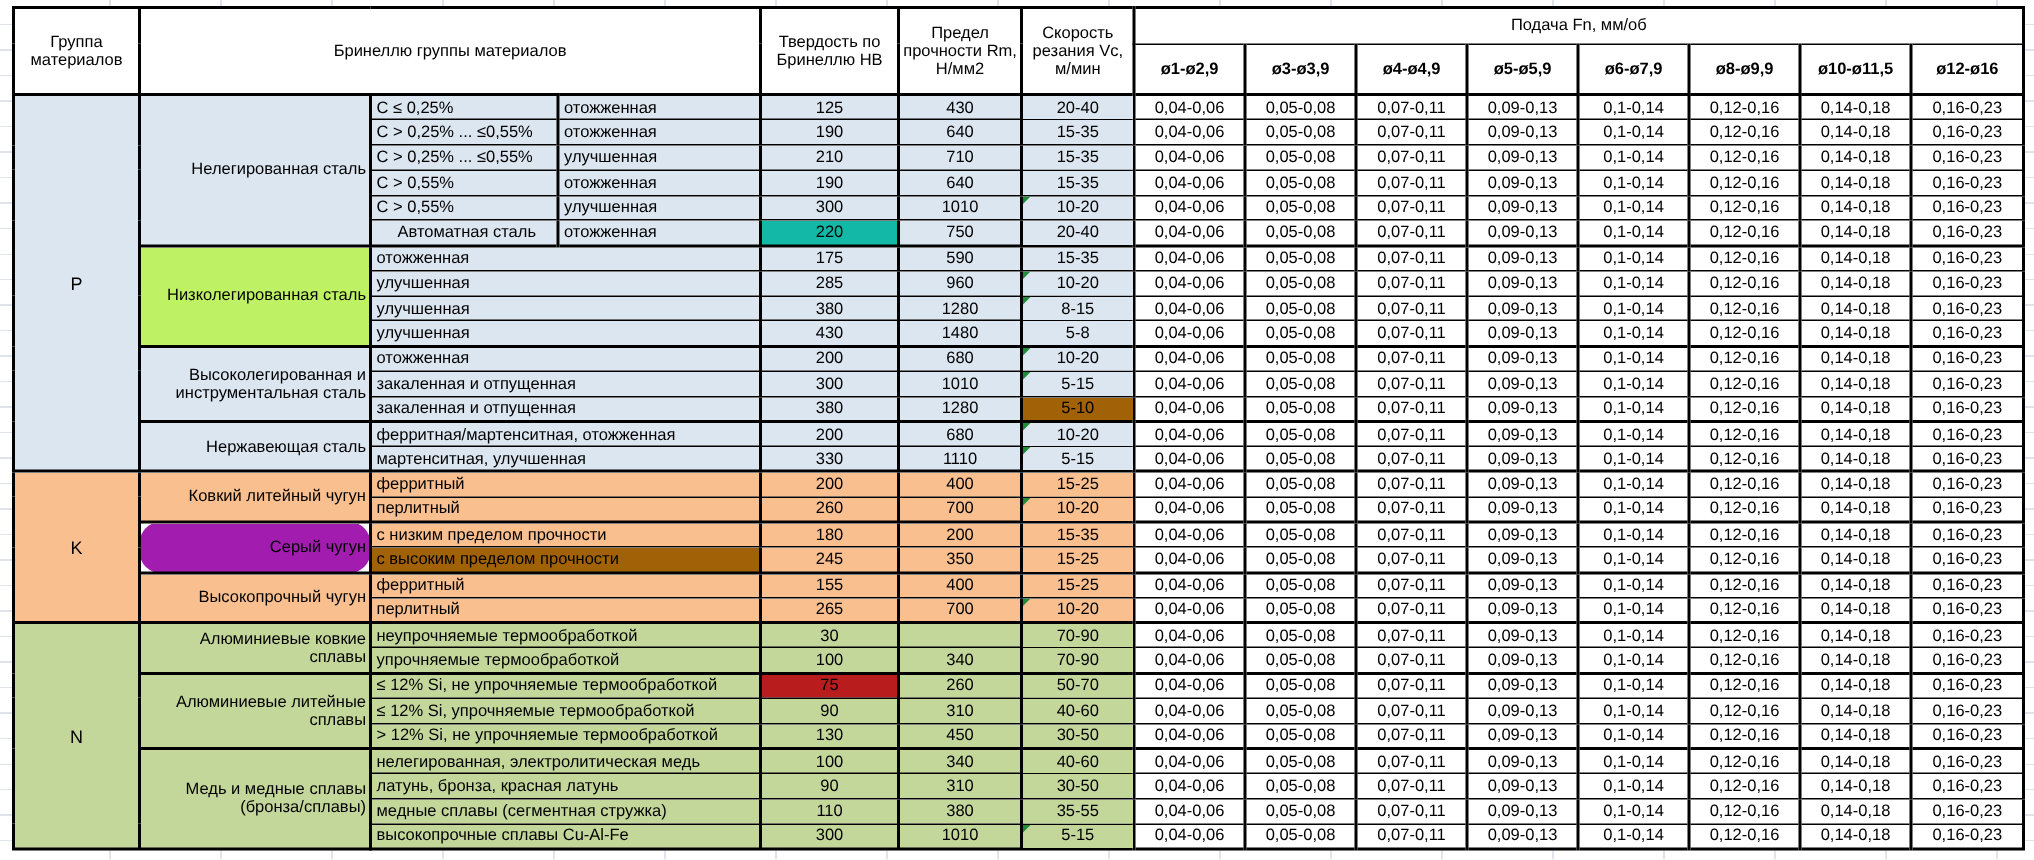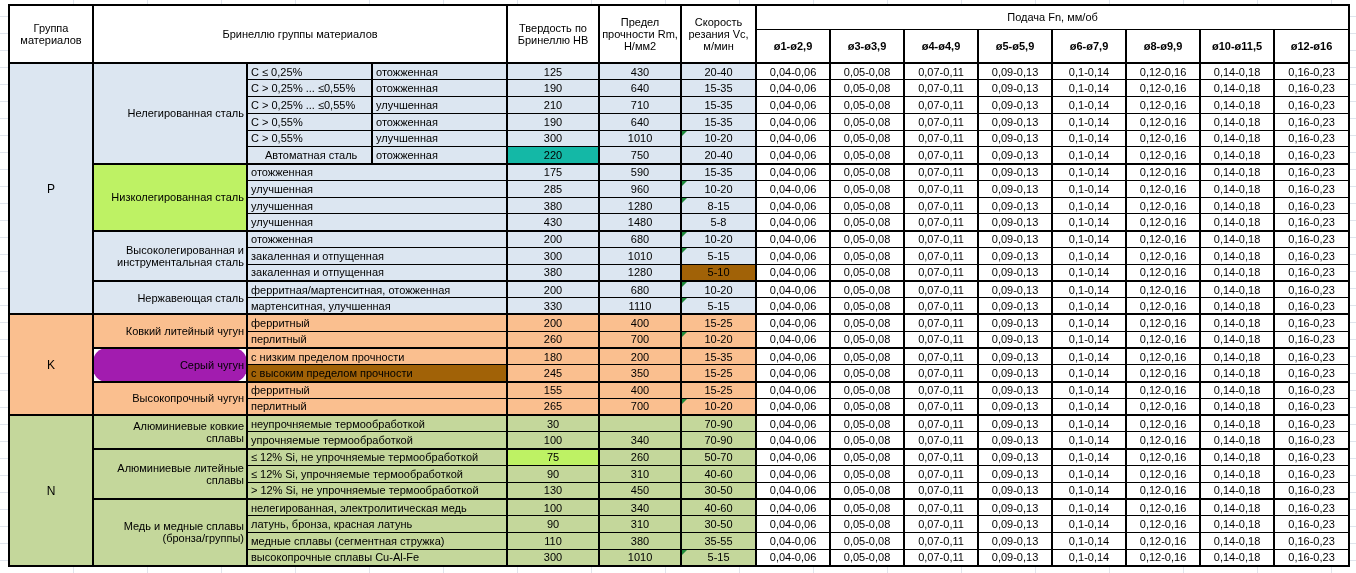--- a/index.html
+++ b/index.html
@@ -416,21 +416,21 @@
           <td class="num">0,07-0,11</td>
           <td class="num">0,09-0,13</td>
           <td class="num">0,1-0,14</td>
           <td class="num">0,12-0,16</td>
           <td class="num">0,14-0,18</td>
           <td class="num">0,16-0,23</td>
         </tr>
         <tr class="subgroup-first">
           <td class="subgroup-name" rowspan="3" style="background: rgb(196, 215, 155);">Алюминиевые литейные сплавы</td>
           <td class="left" colspan="2" style="background: rgb(196, 215, 155);">≤ 12% Si, не упрочняемые термообработкой</td>
-          <td class="num" style="background: #bef264;">75</td>
+          <td class="num" style="background: #b91c1c;">75</td>
           <td class="num" style="background: rgb(196, 215, 155);">260</td>
           <td class="num vc" style="background: rgb(196, 215, 155);">50-70</td>
           <td class="num">0,04-0,06</td>
           <td class="num">0,05-0,08</td>
           <td class="num">0,07-0,11</td>
           <td class="num">0,09-0,13</td>
           <td class="num">0,1-0,14</td>
           <td class="num">0,12-0,16</td>
           <td class="num">0,14-0,18</td>
           <td class="num">0,16-0,23</td>
@@ -457,21 +457,21 @@
           <td class="num">0,04-0,06</td>
           <td class="num">0,05-0,08</td>
           <td class="num">0,07-0,11</td>
           <td class="num">0,09-0,13</td>
           <td class="num">0,1-0,14</td>
           <td class="num">0,12-0,16</td>
           <td class="num">0,14-0,18</td>
           <td class="num">0,16-0,23</td>
         </tr>
         <tr class="subgroup-first">
-          <td class="subgroup-name" rowspan="4" style="background: rgb(196, 215, 155);">Медь и медные сплавы (бронза/группы)</td>
+          <td class="subgroup-name" rowspan="4" style="background: rgb(196, 215, 155);">Медь и медные сплавы (бронза/сплавы)</td>
           <td class="left" colspan="2" style="background: rgb(196, 215, 155);">нелегированная, электролитическая медь</td>
           <td class="num" style="background: rgb(196, 215, 155);">100</td>
           <td class="num" style="background: rgb(196, 215, 155);">340</td>
           <td class="num vc" style="background: rgb(196, 215, 155);">40-60</td>
           <td class="num">0,04-0,06</td>
           <td class="num">0,05-0,08</td>
           <td class="num">0,07-0,11</td>
           <td class="num">0,09-0,13</td>
           <td class="num">0,1-0,14</td>
           <td class="num">0,12-0,16</td>

